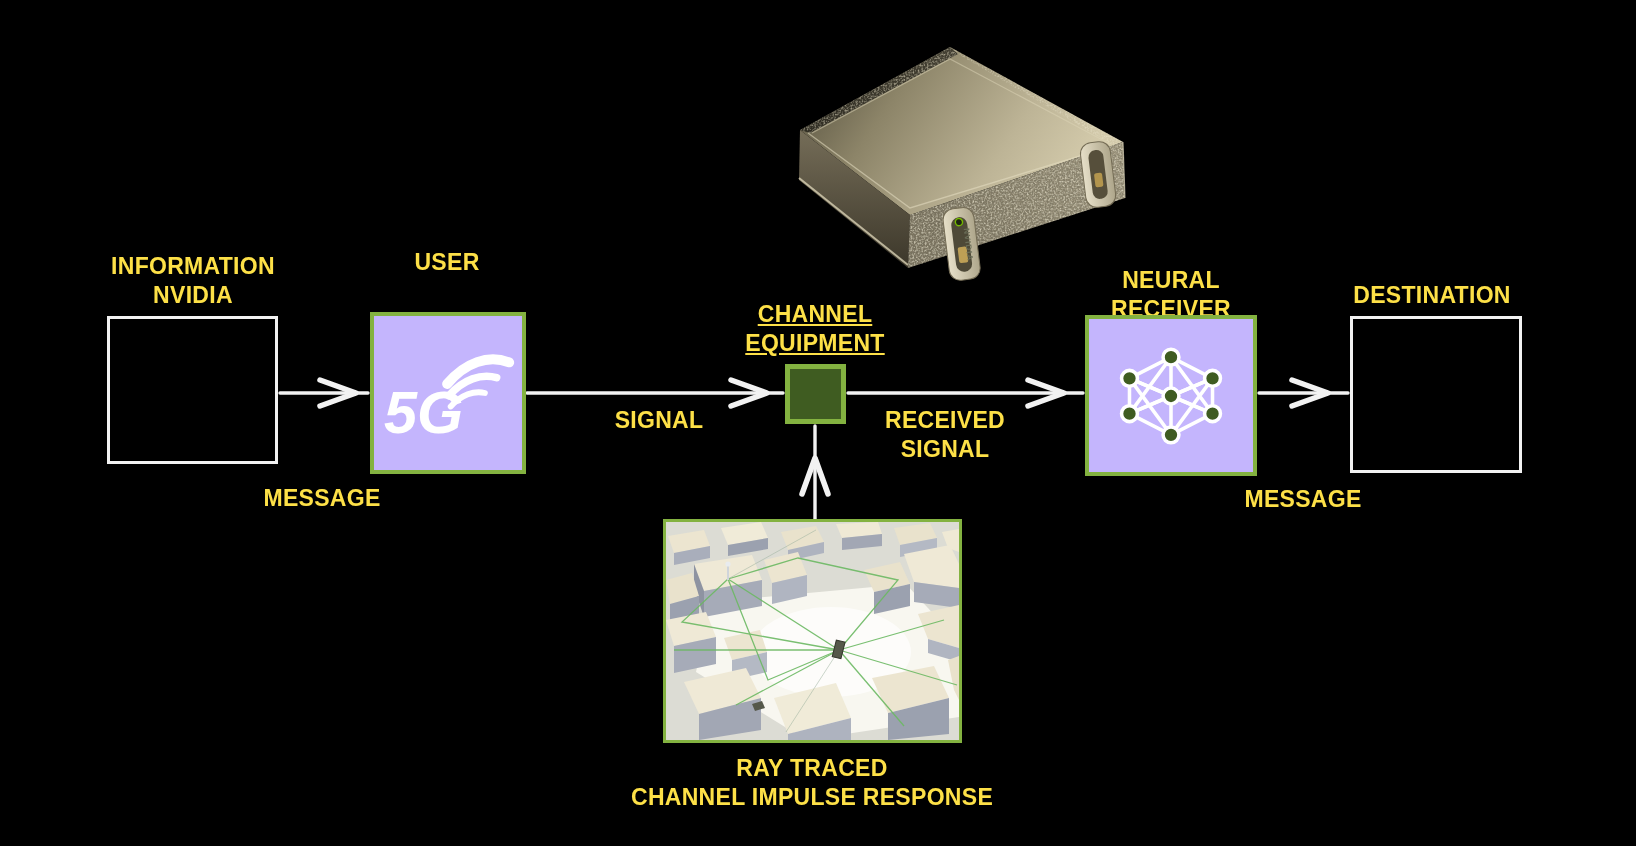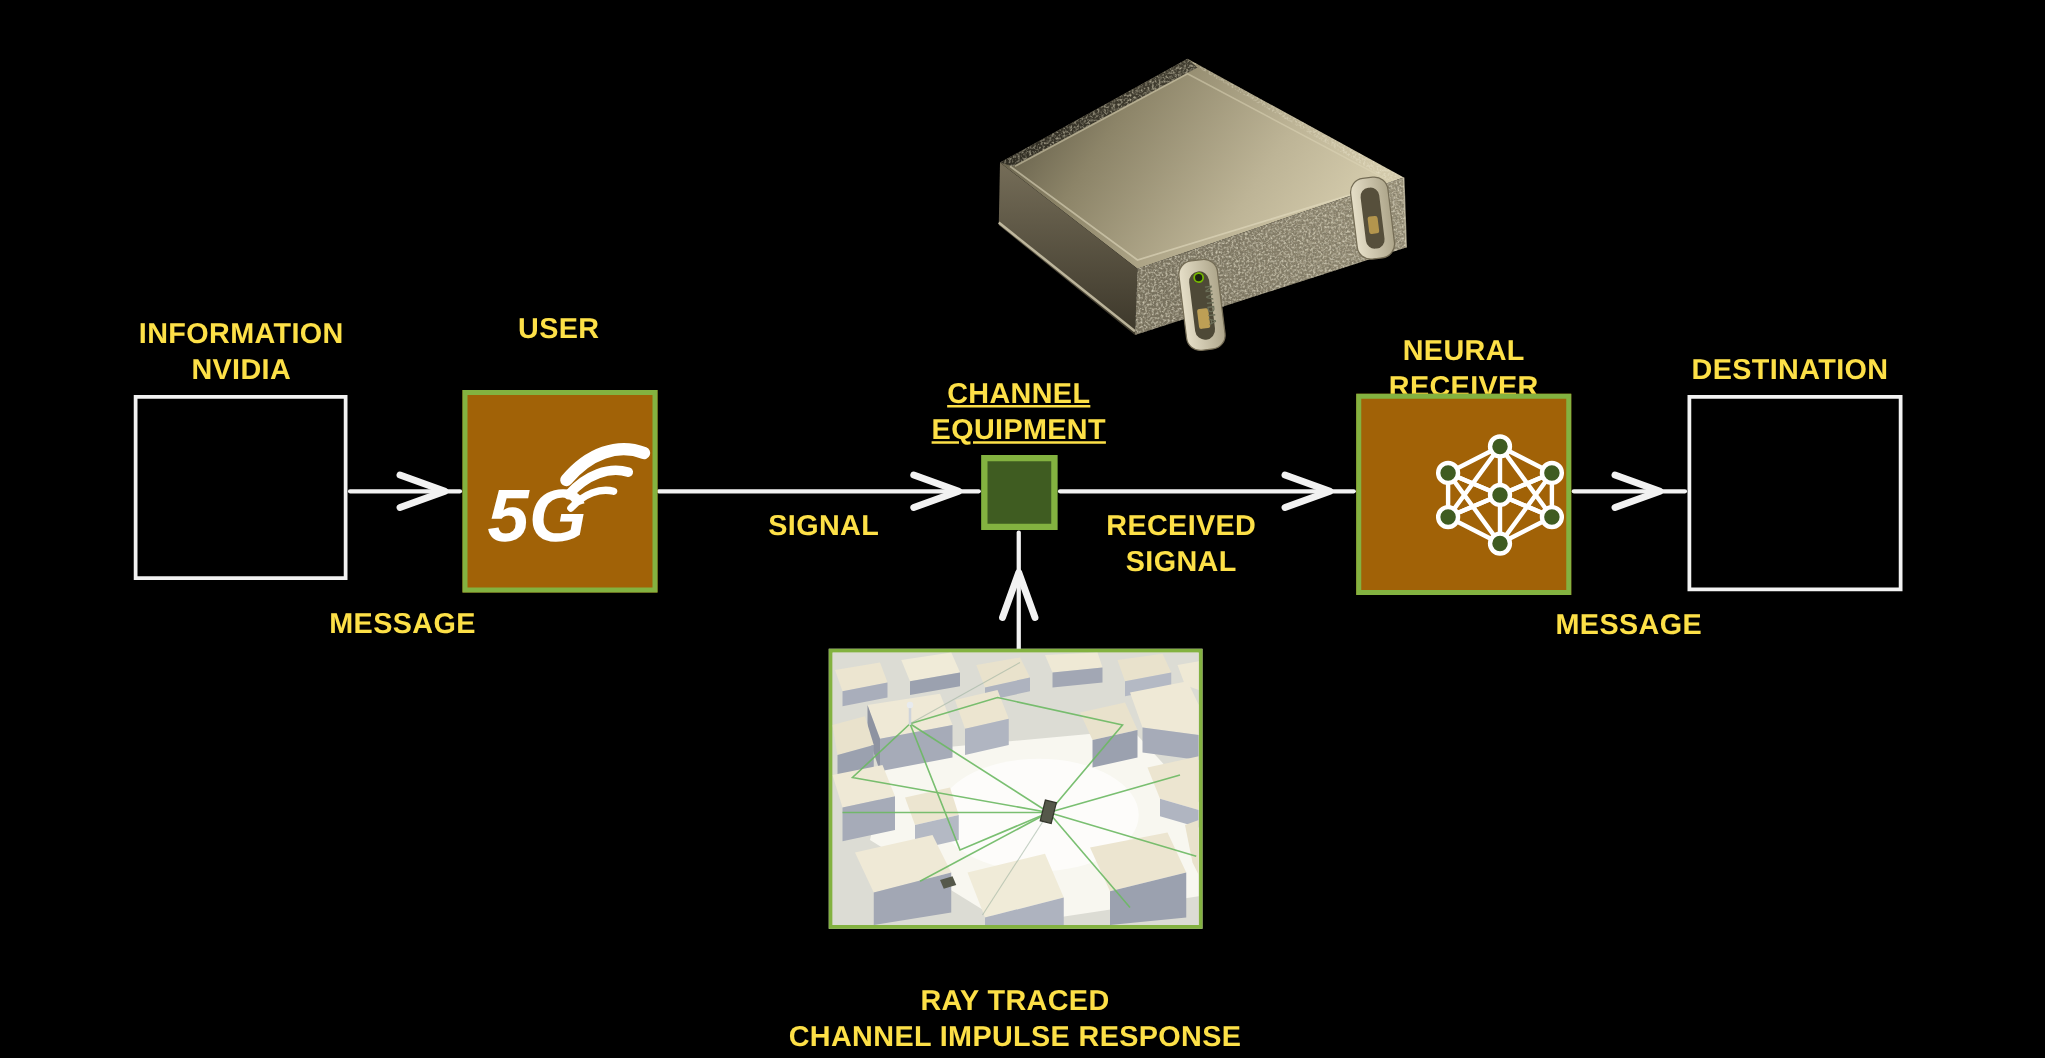--- a/index.html
+++ b/index.html
@@ -3,21 +3,21 @@
 <meta charset="utf-8">
 <style>
   html,body{margin:0;padding:0;background:#000;}
   .stage{position:relative;width:1636px;height:846px;background:#000;overflow:hidden;
          font-family:"Liberation Sans","DejaVu Sans",sans-serif;}
   .lbl{position:absolute;color:#fde047;font-weight:700;font-size:23px;line-height:29px;
        text-align:center;letter-spacing:.3px;white-space:nowrap;}
   .lbl span{display:block;}
   .box{position:absolute;box-sizing:border-box;}
   .box.outline{border:3px solid #f2f2f2;background:#000;}
-  .box.green{border:4px solid #83b240;background:#a16207;display:flex;align-items:center;justify-content:flex-end;}
+  .box.green{border:4px solid #83b240;background:#c4b5fd;display:flex;align-items:center;justify-content:center;}
   .box.green-small{border:5px solid #83b240;background:#3f5c21;}
   .arrows{position:absolute;left:0;top:0;}
   .cityimg{position:absolute;box-sizing:border-box;border:3px solid #83b240;background:#e3e1d8;}
 </style>
 </head>
 <body>
 
 <div class="stage">
 
   <svg style="position:absolute;left:760px;top:25px;" width="375" height="275" viewBox="0 0 375 275">
@@ -248,18 +248,18 @@
     <g>
       <line x1="62" y1="44" x2="62" y2="58" stroke="#cfd4da" stroke-width="2"></line>
       <circle cx="62" cy="42" r="2.6" fill="#e8ebee"></circle>
     </g>
 
     <g transform="rotate(14 173 128)">
       <rect x="168" y="119" width="9" height="17" fill="#55584a" stroke="#33352b" stroke-width="1"></rect>
     </g>
   </svg>
 
-  <div class="lbl" style="left:562px;top:754px;width:500px;margin-top:32px;">
+  <div class="lbl" style="left:562px;top:754px;width:500px;">
     <span>RAY TRACED</span>
     <span>CHANNEL IMPULSE RESPONSE</span>
   </div>
 
 </div>
 
 </body></html>

